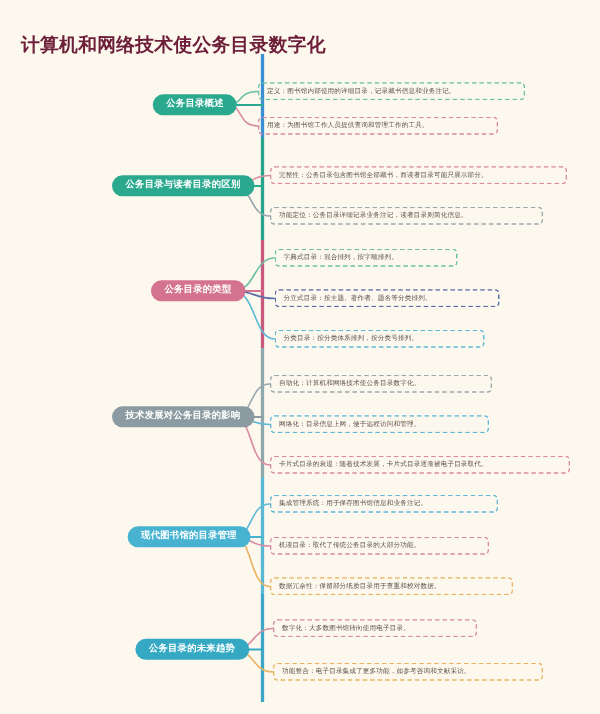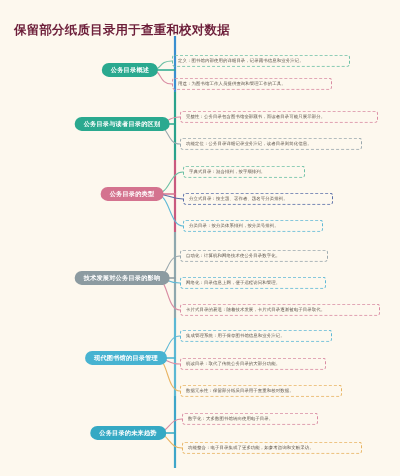--- a/index.html
+++ b/index.html
@@ -76,21 +76,21 @@
       <path d="M 155.6 278 C 169.02 278, 166 310, 180 310" fill="none" stroke="#d98ca3" stroke-width="1.1" stroke-linecap="round"></path>
       <path d="M 175 358 L 128 358" fill="none" stroke="#47b3d1" stroke-width="1.4" stroke-linecap="round"></path>
       <path d="M 155.5 358 C 168.975 358, 166 336, 180 336" fill="none" stroke="#5fb9d6" stroke-width="1.1" stroke-linecap="round"></path>
       <path d="M 155.5 358 C 168.975 358, 166 364, 180 364" fill="none" stroke="#d98ca3" stroke-width="1.1" stroke-linecap="round"></path>
       <path d="M 155.5 358 C 168.975 358, 166 391, 180 391" fill="none" stroke="#e8b463" stroke-width="1.1" stroke-linecap="round"></path>
       <path d="M 175 433 L 130 433" fill="none" stroke="#35a9c4" stroke-width="1.4" stroke-linecap="round"></path>
       <path d="M 155.45 433 C 170.0525 433, 168 419, 182 419" fill="none" stroke="#d98ca3" stroke-width="1.1" stroke-linecap="round"></path>
       <path d="M 155.45 433 C 170.0525 433, 168 448, 182 448" fill="none" stroke="#e8b463" stroke-width="1.1" stroke-linecap="round"></path>
     </svg>
 
-  <div class="title">保留部分纸质目录用于查重和校对数据</div>
+  <div class="title">计算机和网络技术使公务目录数字化</div>
 
   <div id="nodes">
       <div class="node" style="left: 130px; top: 70px; background: rgb(42, 169, 143);">
         <span>公务目录概述</span>
       </div>
       <div class="node" style="left: 122px; top: 124px; background: rgb(42, 169, 143);">
         <span>公务目录与读者目录的区别</span>
       </div>
       <div class="node" style="left: 132px; top: 194px; background: rgb(212, 115, 143);">
         <span>公务目录的类型</span>

